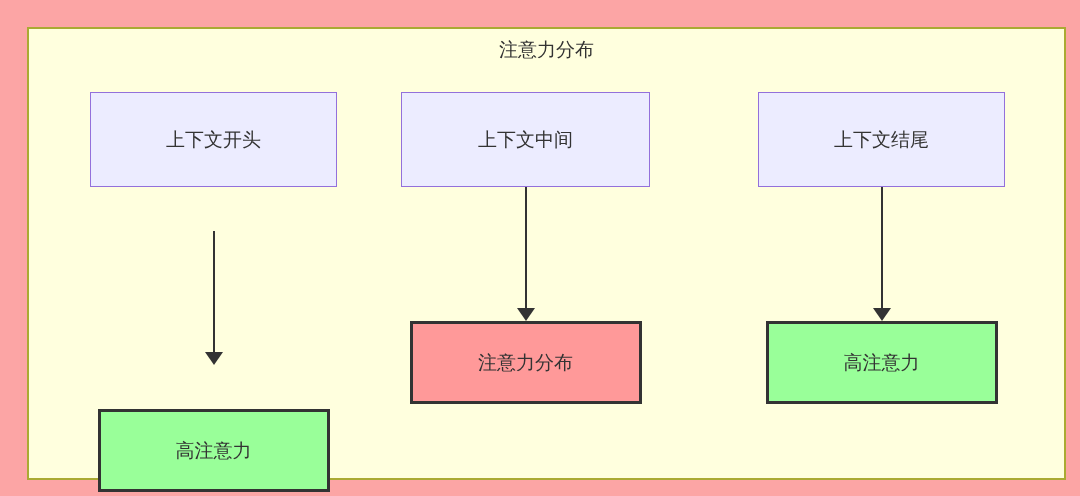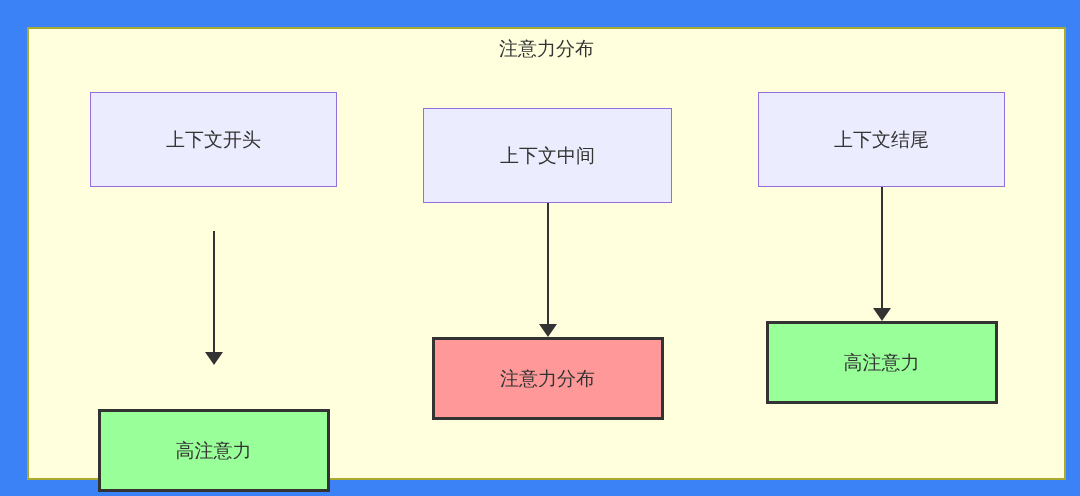--- a/index.html
+++ b/index.html
@@ -6,23 +6,22 @@
     margin: 0;
     padding: 0;
     background: #ffffff;
     font-family: "Liberation Sans", "DejaVu Sans", sans-serif;
     color: var(--text, #333333);
   }
   .stage {
     position: relative;
     width: 1080px;
     height: 496px;
-    background: #3b82f6;
+    background: #fca5a5;
     overflow: hidden;
-    font-family: Liberation Mono, monospace;
   }
   .subgraph {
     position: absolute;
     left: 27px;
     top: 27px;
     width: 1039px;
     height: 453px;
     box-sizing: border-box;
     background: var(--container-bg, #ffffde);
     border: 2px solid var(--container-border, #aaaa33);
@@ -38,21 +37,21 @@
     color: var(--text, #333333);
   }
   .col {
     position: absolute;
     top: 63px;
     display: flex;
     flex-direction: column;
     align-items: center;
   }
   .col-0 { left: 61px;  width: 247px; gap: 44px; }
-  .col-1 { left: 394px; width: 249px; margin-top: 16px; }
+  .col-1 { left: 372px; width: 249px; }
   .col-2 { left: 729px; width: 247px; justify-content: flex-end; }
   .node {
     display: flex;
     align-items: center;
     justify-content: center;
     box-sizing: border-box;
     font-size: 19px;
     text-align: center;
     color: var(--text, #333333);
   }

